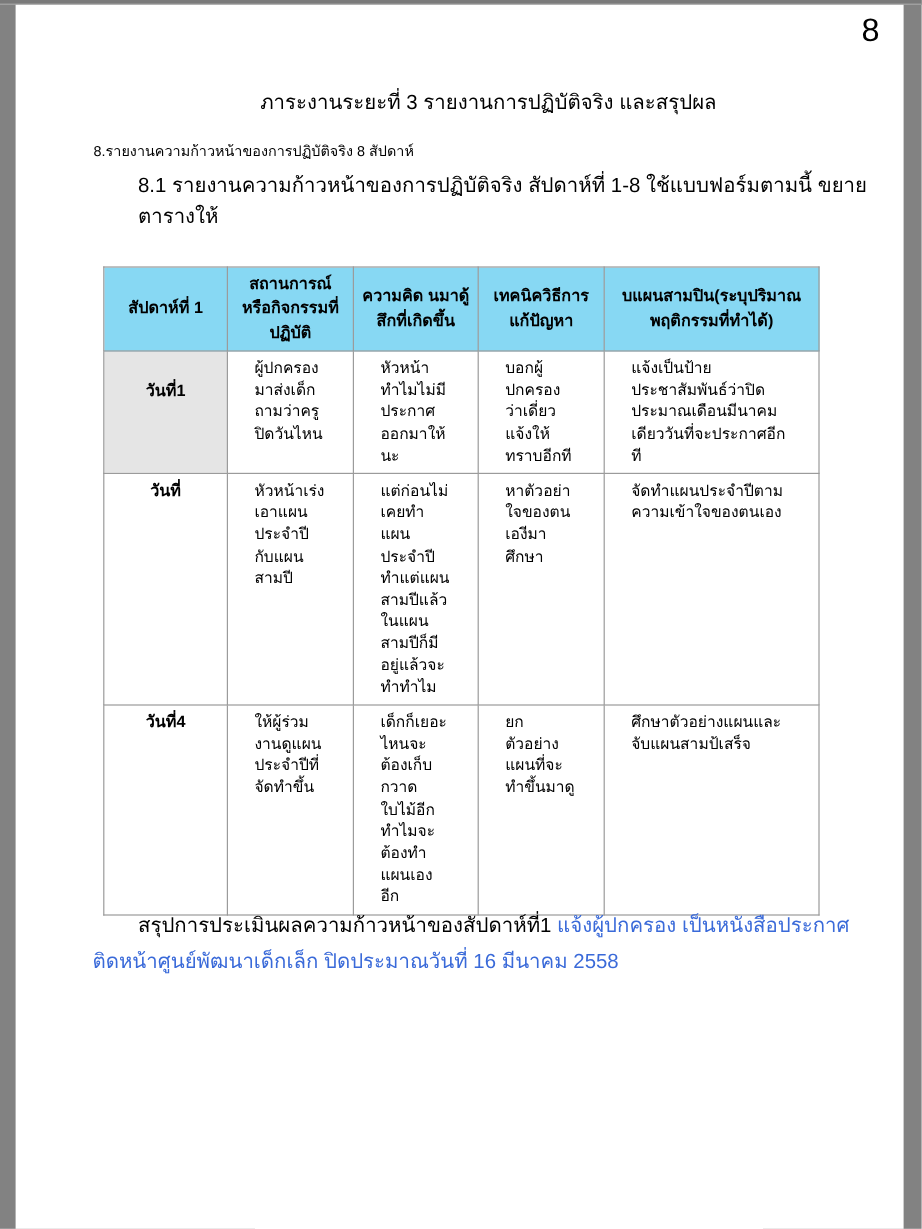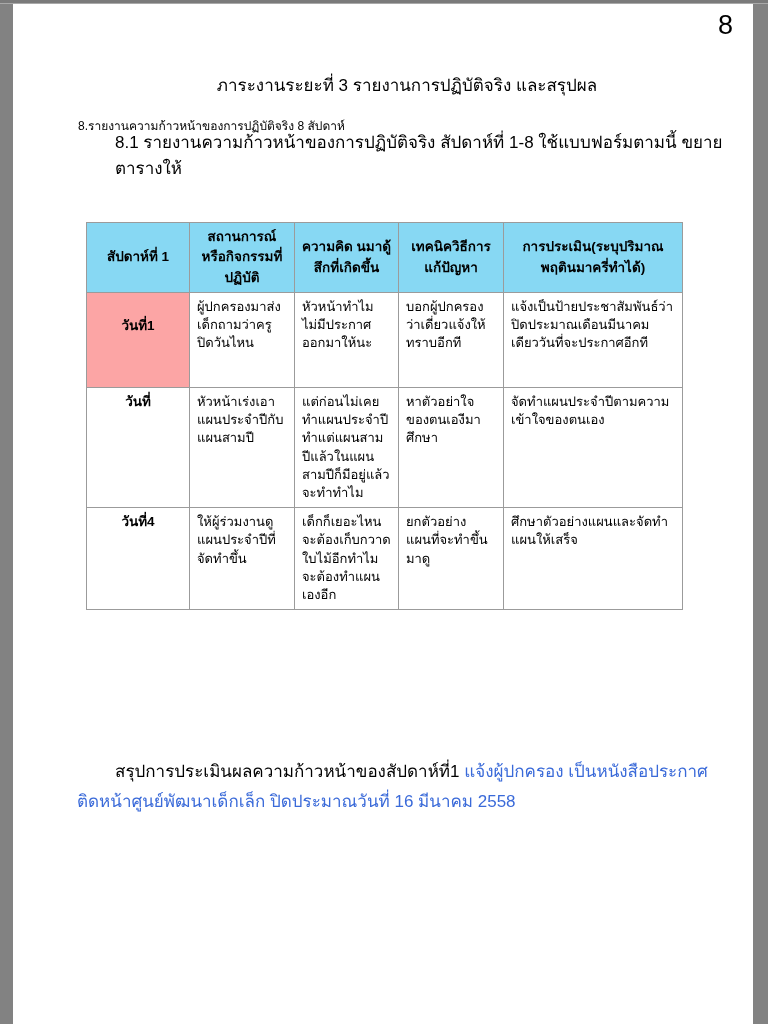--- a/index.html
+++ b/index.html
@@ -25,51 +25,51 @@
   }
   .doc-title {
     position:absolute; top:69px; left:0; width:100%;
     text-align:center; font-size:17px; line-height:1.5;padding-left:48px;
   }
   .section-heading {
     position:absolute; left:65px; top:113px;
     font-size:12px; line-height:1.5;
   }
   .subsection-heading {
-    position:absolute; left:102px; top:126px;
+    position:absolute; left:102px; top:138px;
     font-size:17px; line-height:1.5;
   }
   table.report-table {
     position:absolute; left:73px; top:218px;
     width:596px; table-layout:fixed; border-collapse:collapse;
   }
   .report-table th, .report-table td {
     border:1px solid #9b9b9b;
     word-break:break-word; overflow-wrap:anywhere;
   }
   .report-table thead th {
     background:#87d8f3;
     font-weight:bold; font-size:13.5px; line-height:1.5;
     text-align:center; vertical-align:middle;
     height:70px; padding:4px 6px;
   }
   .report-table td {
     font-size:13px; line-height:1.4;
-    padding:5px 7px; vertical-align:top; text-align:justify;
+    padding:5px 22px; vertical-align:top; text-align:justify;
     background:#ffffff;
   }
   .report-table td.day {
     font-weight:bold; font-size:13.5px; text-align:center;
   }
   .report-table tr.r1 { height:95px; }
   .report-table tr.r2 { height:80px; }
   .report-table tr.r3 { height:96px; }
   .report-table tr.r4 { height:80px; }
   .report-table tr.r5 { height:70px; }
-  .report-table tr.r1 td.day { background:#fca5a5; padding-top:24px;margin-top:36px; }
+  .report-table tr.r1 td.day { background:#e5e5e5; padding-top:24px;margin-top:36px; }
   .summary {
     position:absolute; left:64px; top:753px; width:650px;
     font-size:17px; line-height:30px;
     text-indent:38px; text-align:left;
   }
   .summary .note-blue { color:#3a6ad9; }
 </style>
 </head>
 <body>
 
@@ -92,21 +92,21 @@
       <col style="width:104px">
       <col style="width:105px">
       <col style="width:179px">
     </colgroup>
     <thead>
       <tr>
         <th>สัปดาห์ที่ 1</th>
         <th>สถานการณ์หรือกิจกรรมที่ปฏิบัติ</th>
         <th>ความคิด นมาดู้สึกที่เกิดขึ้น</th>
         <th>เทคนิควิธีการแก้ปัญหา</th>
-        <th>การประเมิน(ระบุปริมาณพฤตินมาครี่ทำได้)</th>
+        <th>บแผนสามปิน(ระบุปริมาณพฤติกรรมที่ทำได้)</th>
       </tr>
     </thead>
     <tbody>
       <tr class="r1">
         <td class="day">วันที่1</td>
         <td>ผู้ปกครองมาส่งเด็กถามว่าครูปิดวันไหน</td>
         <td>หัวหน้าทำไมไม่มีประกาศออกมาให้นะ</td>
         <td>บอกผู้ปกครองว่าเดี่ยวแจ้งให้ทราบอีกที</td>
         <td>แจ้งเป็นป้ายประชาสัมพันธ์ว่าปิดประมาณเดือนมีนาคมเดียววันที่จะประกาศอีกที</td>
       </tr>
@@ -115,20 +115,20 @@
         <td>หัวหน้าเร่งเอาแผนประจำปีกับแผนสามปี</td>
         <td>แต่ก่อนไม่เคยทำแผนประจำปีทำแต่แผนสามปีแล้วในแผนสามปีก็มีอยู่แล้วจะทำทำไม</td>
         <td>หาตัวอย่าใจของตนเองีมาศึกษา</td>
         <td>จัดทำแผนประจำปีตามความเข้าใจของตนเอง</td>
       </tr>
       <tr class="r4">
         <td class="day">วันที่4</td>
         <td>ให้ผู้ร่วมงานดูแผนประจำปีที่จัดทำขึ้น</td>
         <td>เด็กก็เยอะไหนจะต้องเก็บกวาดใบไม้อีกทำไมจะต้องทำแผนเองอีก</td>
         <td>ยกตัวอย่างแผนที่จะทำขึ้นมาดู</td>
-        <td>ศึกษาตัวอย่างแผนและจัดทำแผนให้เสร็จ</td>
+        <td>ศึกษาตัวอย่างแผนและจับแผนสามป้เสร็จ</td>
       </tr>
     </tbody>
   </table>
 
   <p class="summary"><span>สรุปการประเมินผลความก้าวหน้าของสัปดาห์ที่1 </span><span class="note-blue">แจ้งผู้ปกครอง เป็นหนังสือประกาศติดหน้าศูนย์พัฒนาเด็กเล็ก ปิดประมาณวันที่ 16 มีนาคม 2558</span></p>
 
 </div>
 
 </body></html>

